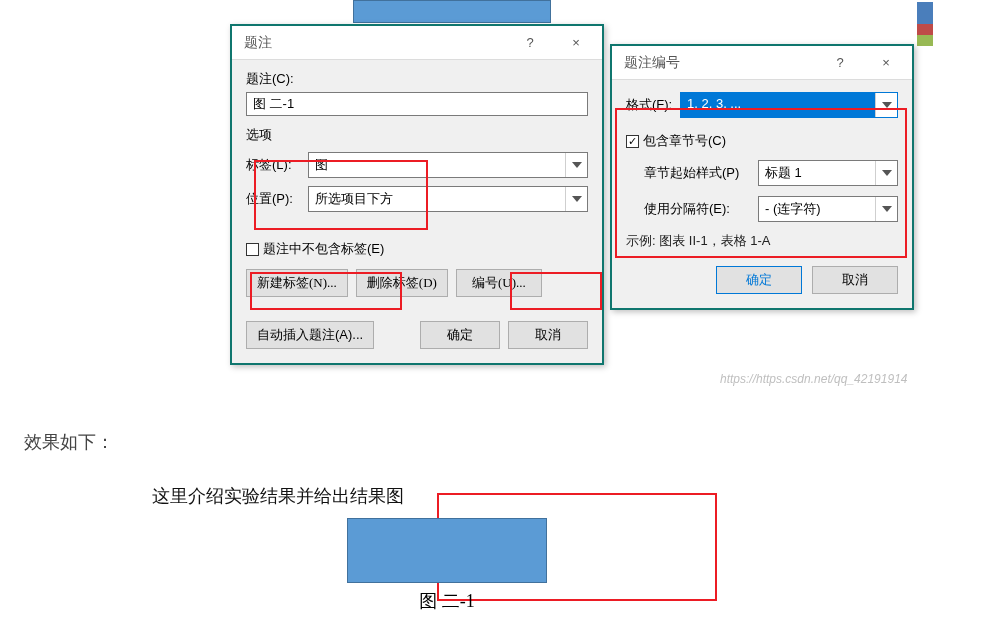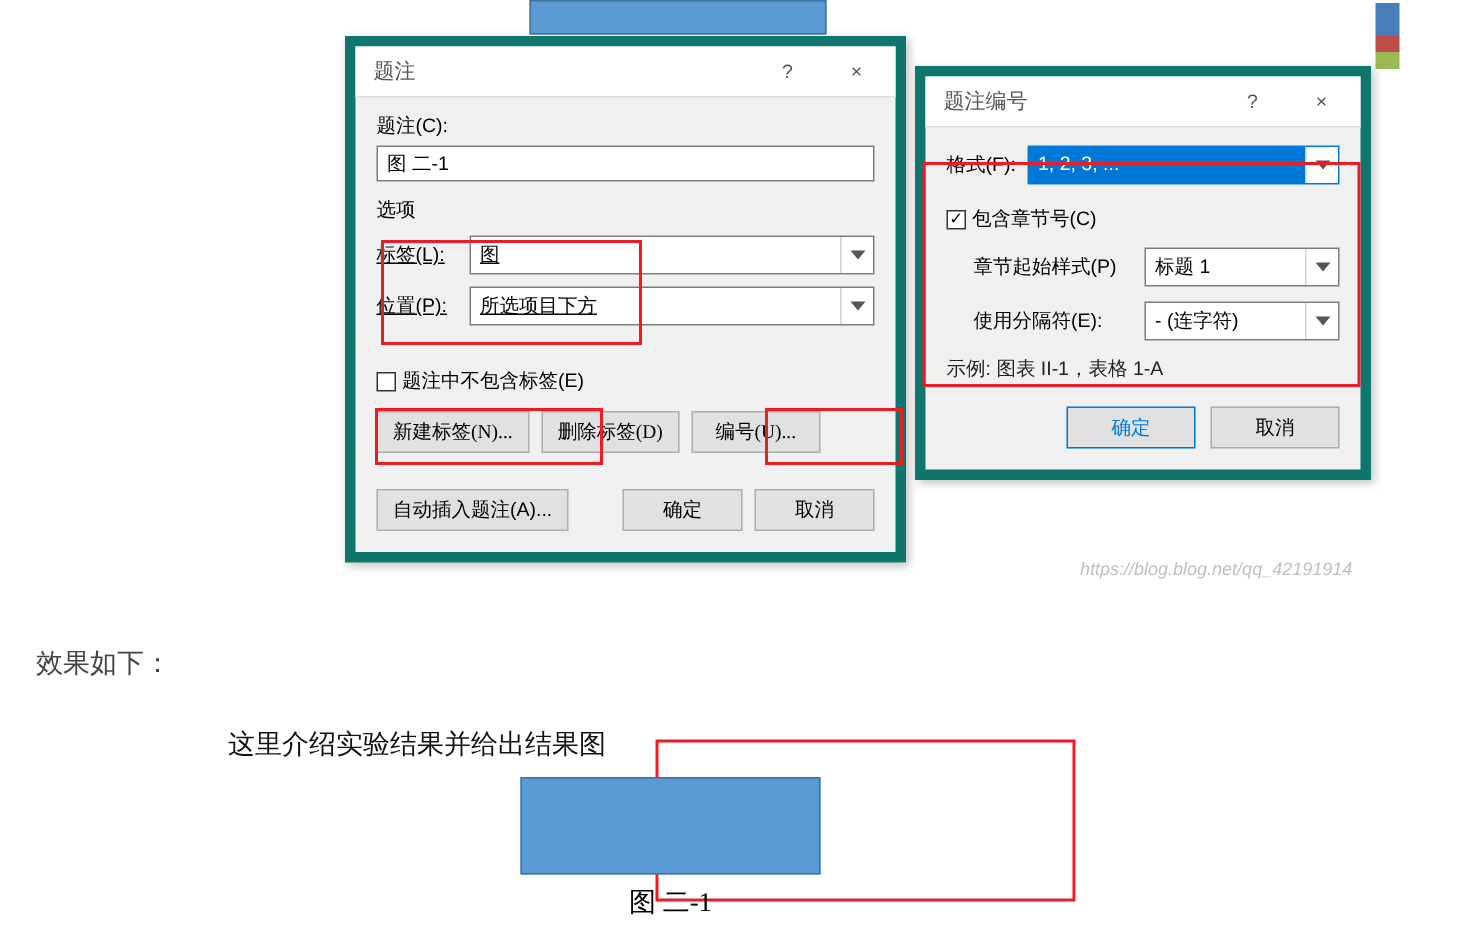--- a/index.html
+++ b/index.html
@@ -21,21 +21,21 @@
     }
     .color-strip {
       position: absolute;
       top: 2px; right: 51px; width: 16px; height: 44px;
       background: linear-gradient(#4a7ebb 0 50%, #be4b48 50% 75%, #98b954 75% 100%);
     }
     
     .dialog {
       position: absolute;
       background: #f0f0f0;
-      border: 7px solid #0f766e;
+      border: 2px solid #0f766e;
       box-shadow: 2px 2px 6px rgba(0,0,0,.25);
     }
     .dialog1 { top: 24px; left: 230px; width: 374px; }
     .titlebar {
       height: 34px;
       display: flex;
       align-items: center;
       padding: 0 8px 0 12px;
       background: #fff;
       border-bottom: 1px solid #dcdcdc;
@@ -48,21 +48,21 @@
       color: #555; cursor: default;
     }
     .body1 { padding: 10px 14px 14px; }
     .lbl { font-size: 13px; margin-bottom: 4px; }
     .textbox {
       width: 100%; height: 24px;
       background: #fff; border: 1px solid #7a7a7a;
       padding: 2px 6px; font-size: 13px;
     }
     .group { margin-top: 10px; }
-    .row { display: flex; align-items: center; gap: 6px; margin-top: 8px; text-decoration: underline; }
+    .row { display: flex; align-items: center; gap: 6px; margin-top: 8px; }
     .row .rowlabel { width: 56px; }
     .combo {
       flex: 1; height: 26px; display: flex;
       border: 1px solid #7a7a7a; background: #fff;
     }
     .combo .val { flex: 1; padding: 3px 6px; }
     .combo .arrow {
       width: 22px; border-left: 1px solid #cfcfcf;
       display: flex; align-items: center; justify-content: center;
     }
@@ -214,21 +214,21 @@
     <div class="btn" style="min-width:86px;">取消</div>
   </div>
 </div>
 
 <div class="redbox r1"></div>
 <div class="redbox r2"></div>
 <div class="redbox r3"></div>
 <div class="redbox r4"></div>
 <div class="redbox r5"></div>
 
-<div class="watermark">https://blog.blog.net/qq_42191914</div>
+<div class="watermark">https://https.csdn.net/qq_42191914</div>
 
 <div class="lower">
   <div class="effect">效果如下：</div>
   <div class="desc">这里介绍实验结果并给出结果图</div>
   <div class="figwrap">
     <div class="figblock"></div>
     <div class="caption">图 二-1</div>
   </div>
 </div>
 

